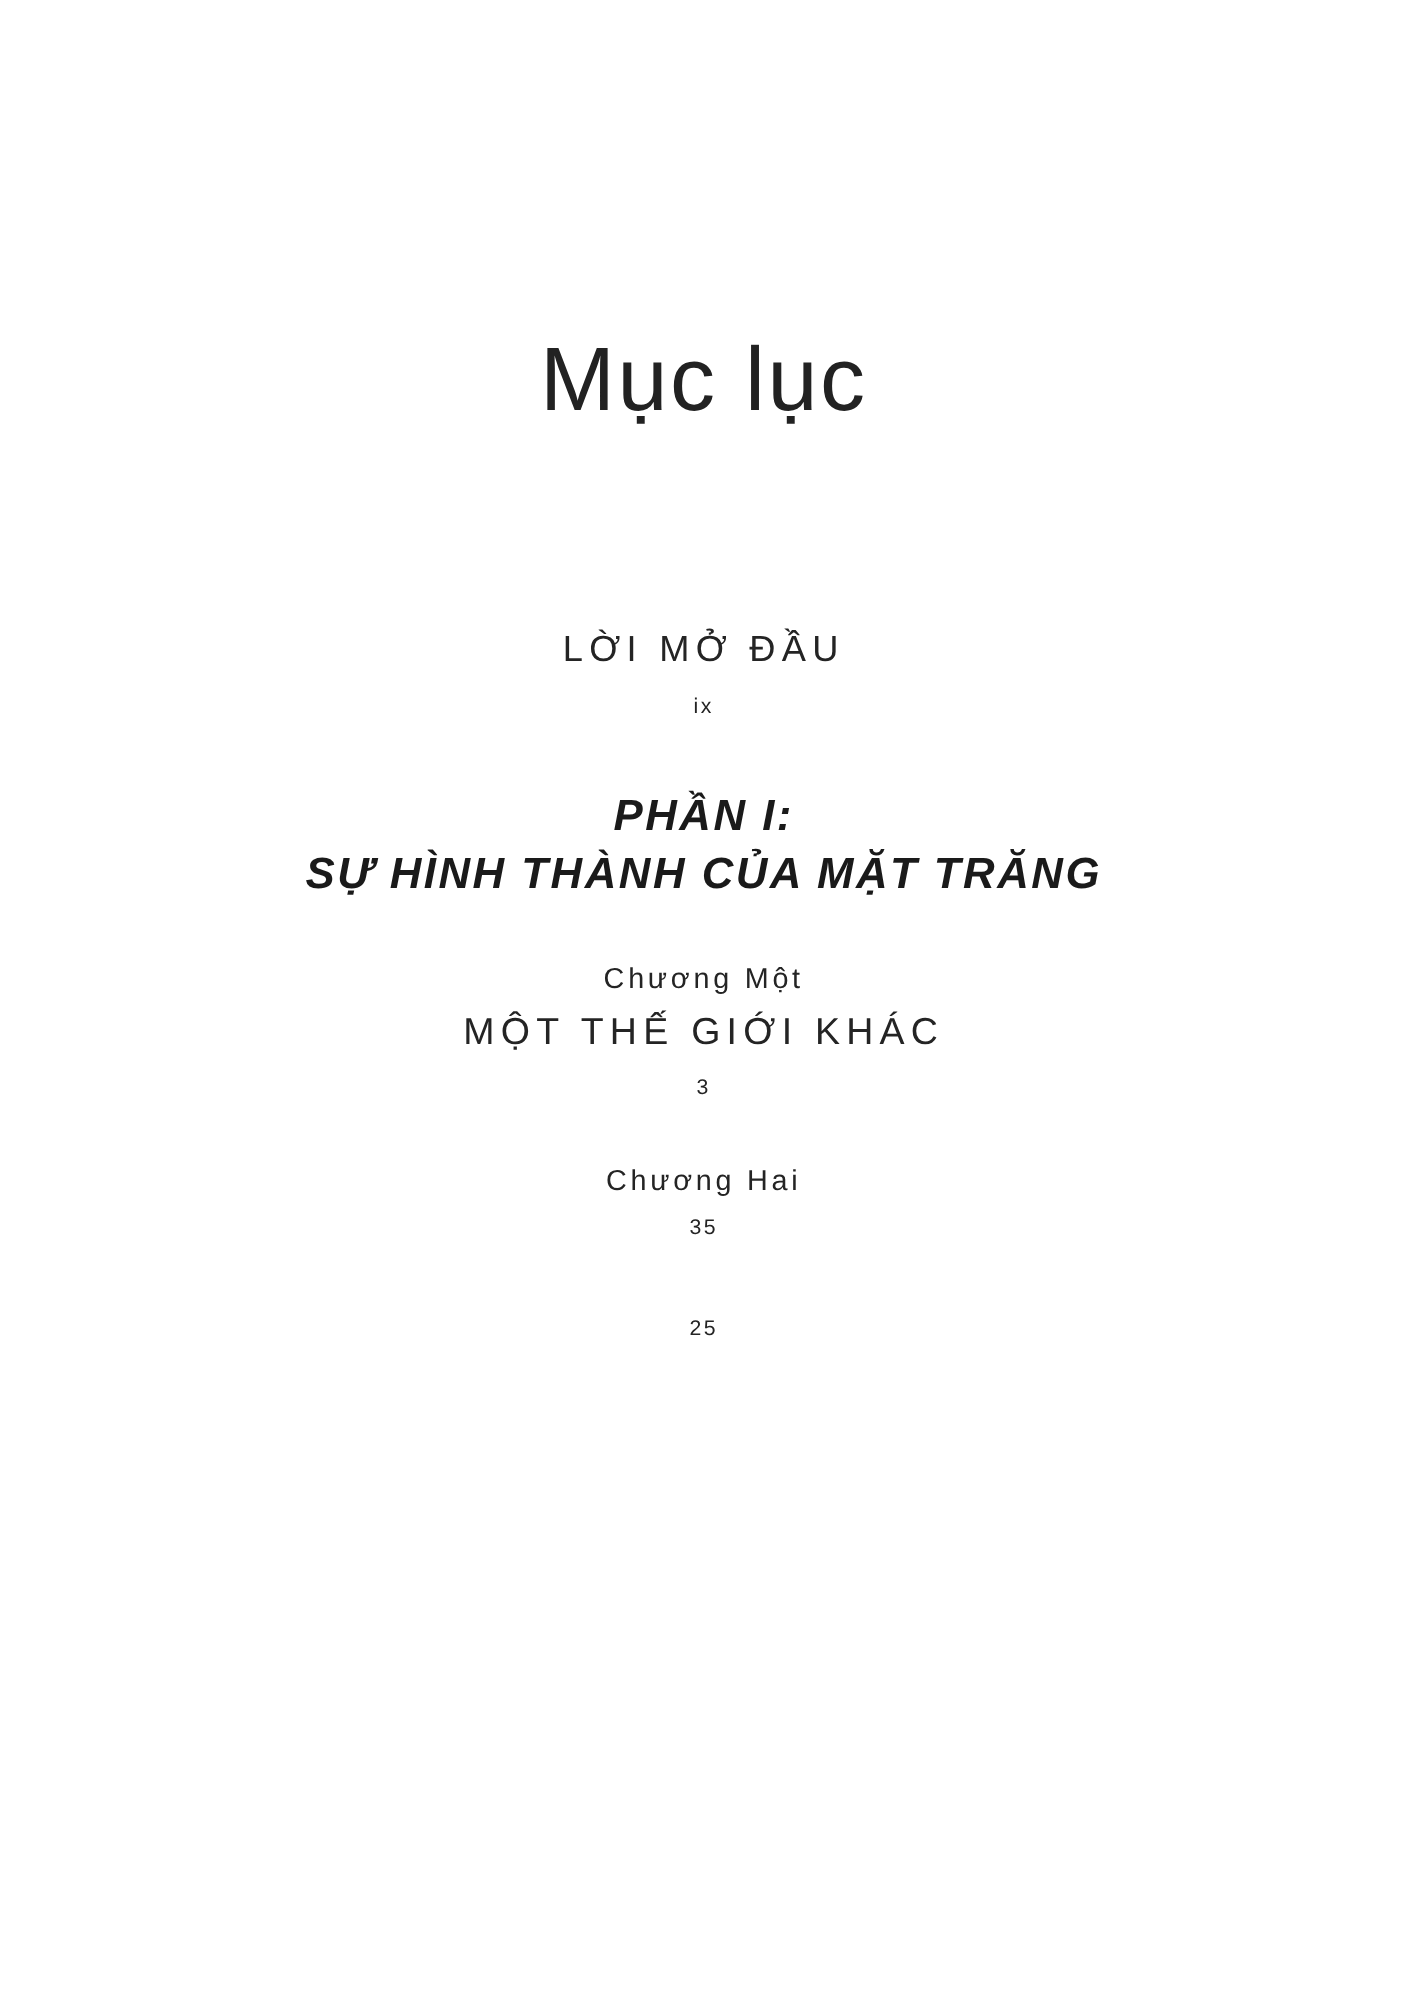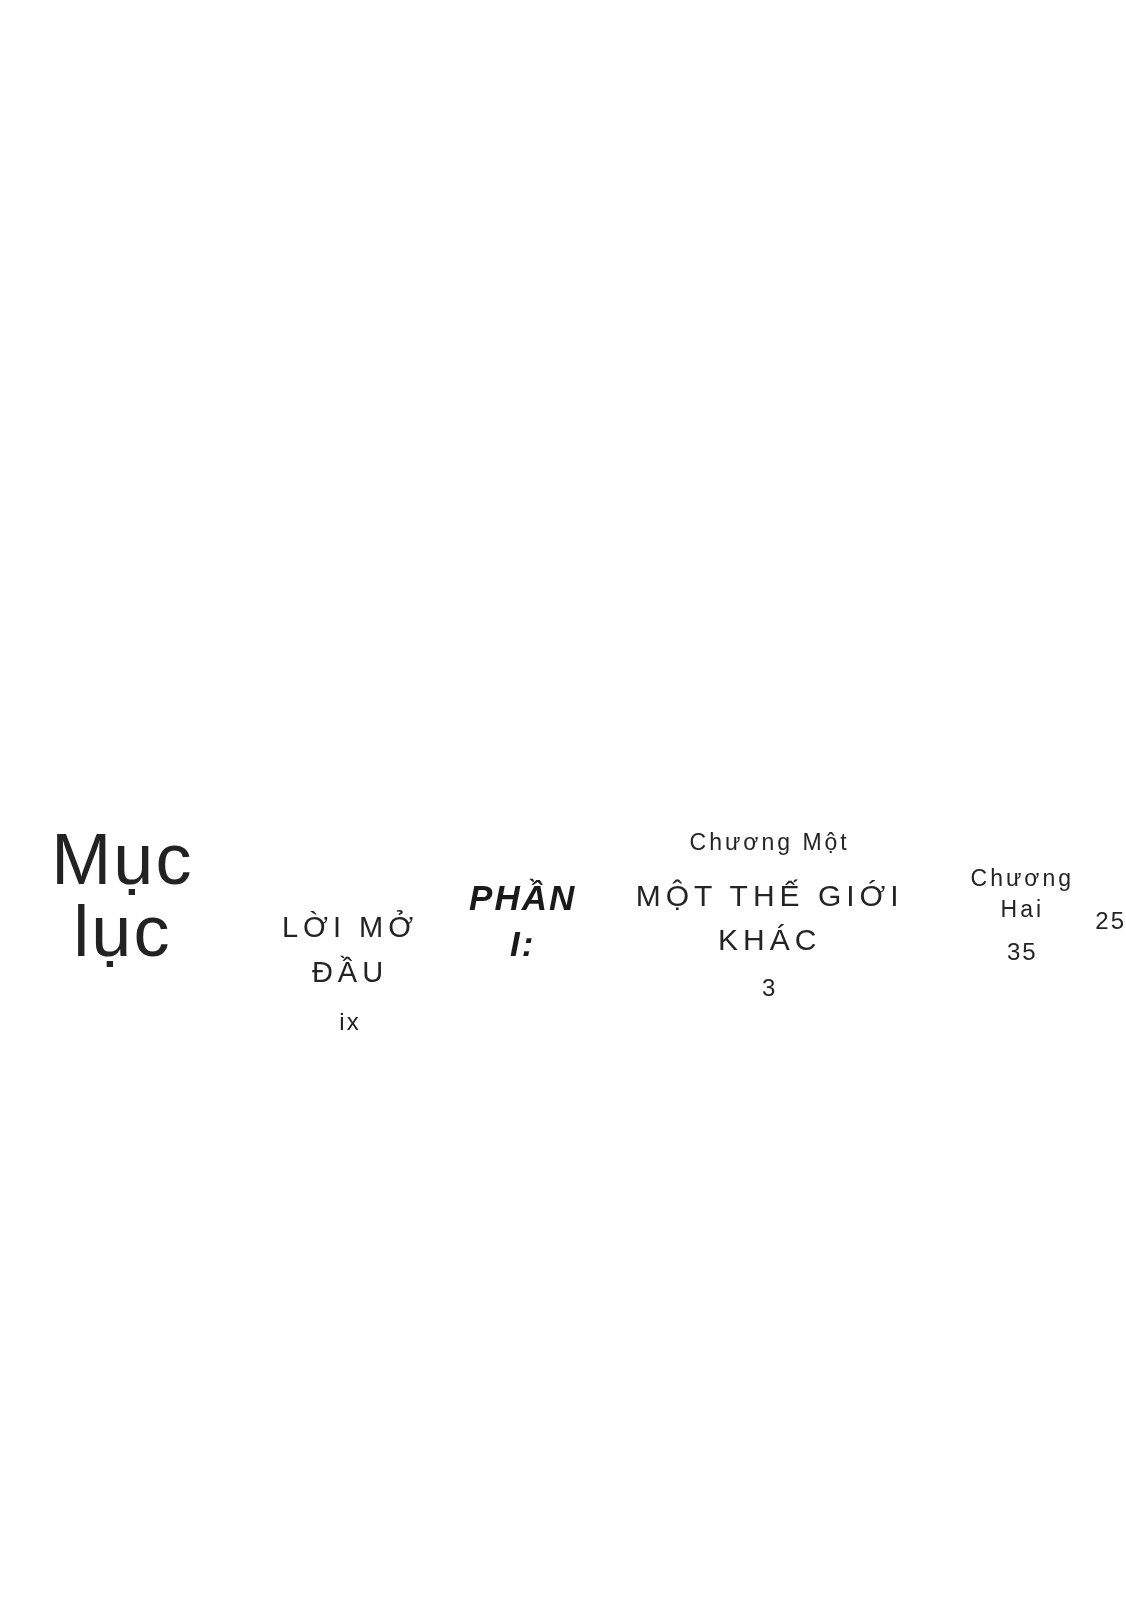--- a/index.html
+++ b/index.html
@@ -11,21 +11,21 @@
     width: 1126px;
     height: 1599px;
     font-family: "Liberation Sans", sans-serif;
     color: #1f1f1f;
     overflow: hidden;
   }
   .page {
     width: 1126px;
     height: 1521px;
     display: flex;
-    flex-direction: row;
+    flex-direction: column;
     align-items: center;
     box-sizing: border-box;
     padding-top: 268px;
     text-align: center;
   }
   .toc-title {
     font-size: 72px;
     font-weight: 300;
     letter-spacing: 2px;
     color: #222222;
@@ -41,21 +41,21 @@
     margin-top: 158px;
   }
   .entry-label-upper {
     font-size: 29px;
     font-weight: 400;
     letter-spacing: 5px;
     color: #242424;
     line-height: 1.55;
   }
   .entry-page {
-    font-size: 24px;
+    font-size: 17px;
     font-weight: 400;
     letter-spacing: 2px;
     color: #242424;
     line-height: 1.6;
     margin-top: 8px;
   }
   .part-block {
     margin-top: 52px;
     font-style: italic;
   }
@@ -75,37 +75,38 @@
     letter-spacing: 3px;
     color: #242424;
     line-height: 1.35;
   }
   .chapter-title {
     font-size: 30px;
     font-weight: 400;
     letter-spacing: 5px;
     color: #242424;
     line-height: 1.45;
-    margin-top: 16px;
+    margin-top: 6px;
   }
 </style>
 </head>
 <body>
 
 <div class="page">
 
   <div class="toc-title">Mục lục</div>
 
   <div class="section preface-block">
     <div class="entry-label-upper">LỜI MỞ ĐẦU</div>
     <div class="entry-page">ix</div>
   </div>
 
   <div class="section part-block">
     <div class="part-line">PHẦN I:</div>
+    <div class="part-line">SỰ HÌNH THÀNH CỦA MẶT TRĂNG</div>
   </div>
 
   <div class="section chapter-block">
     <div class="chapter-label">Chương Một</div>
     <div class="chapter-title">MỘT THẾ GIỚI KHÁC</div>
     <div class="entry-page">3</div>
   </div>
 
   <div class="section chapter-block">
     <div class="chapter-label">Chương Hai</div>

